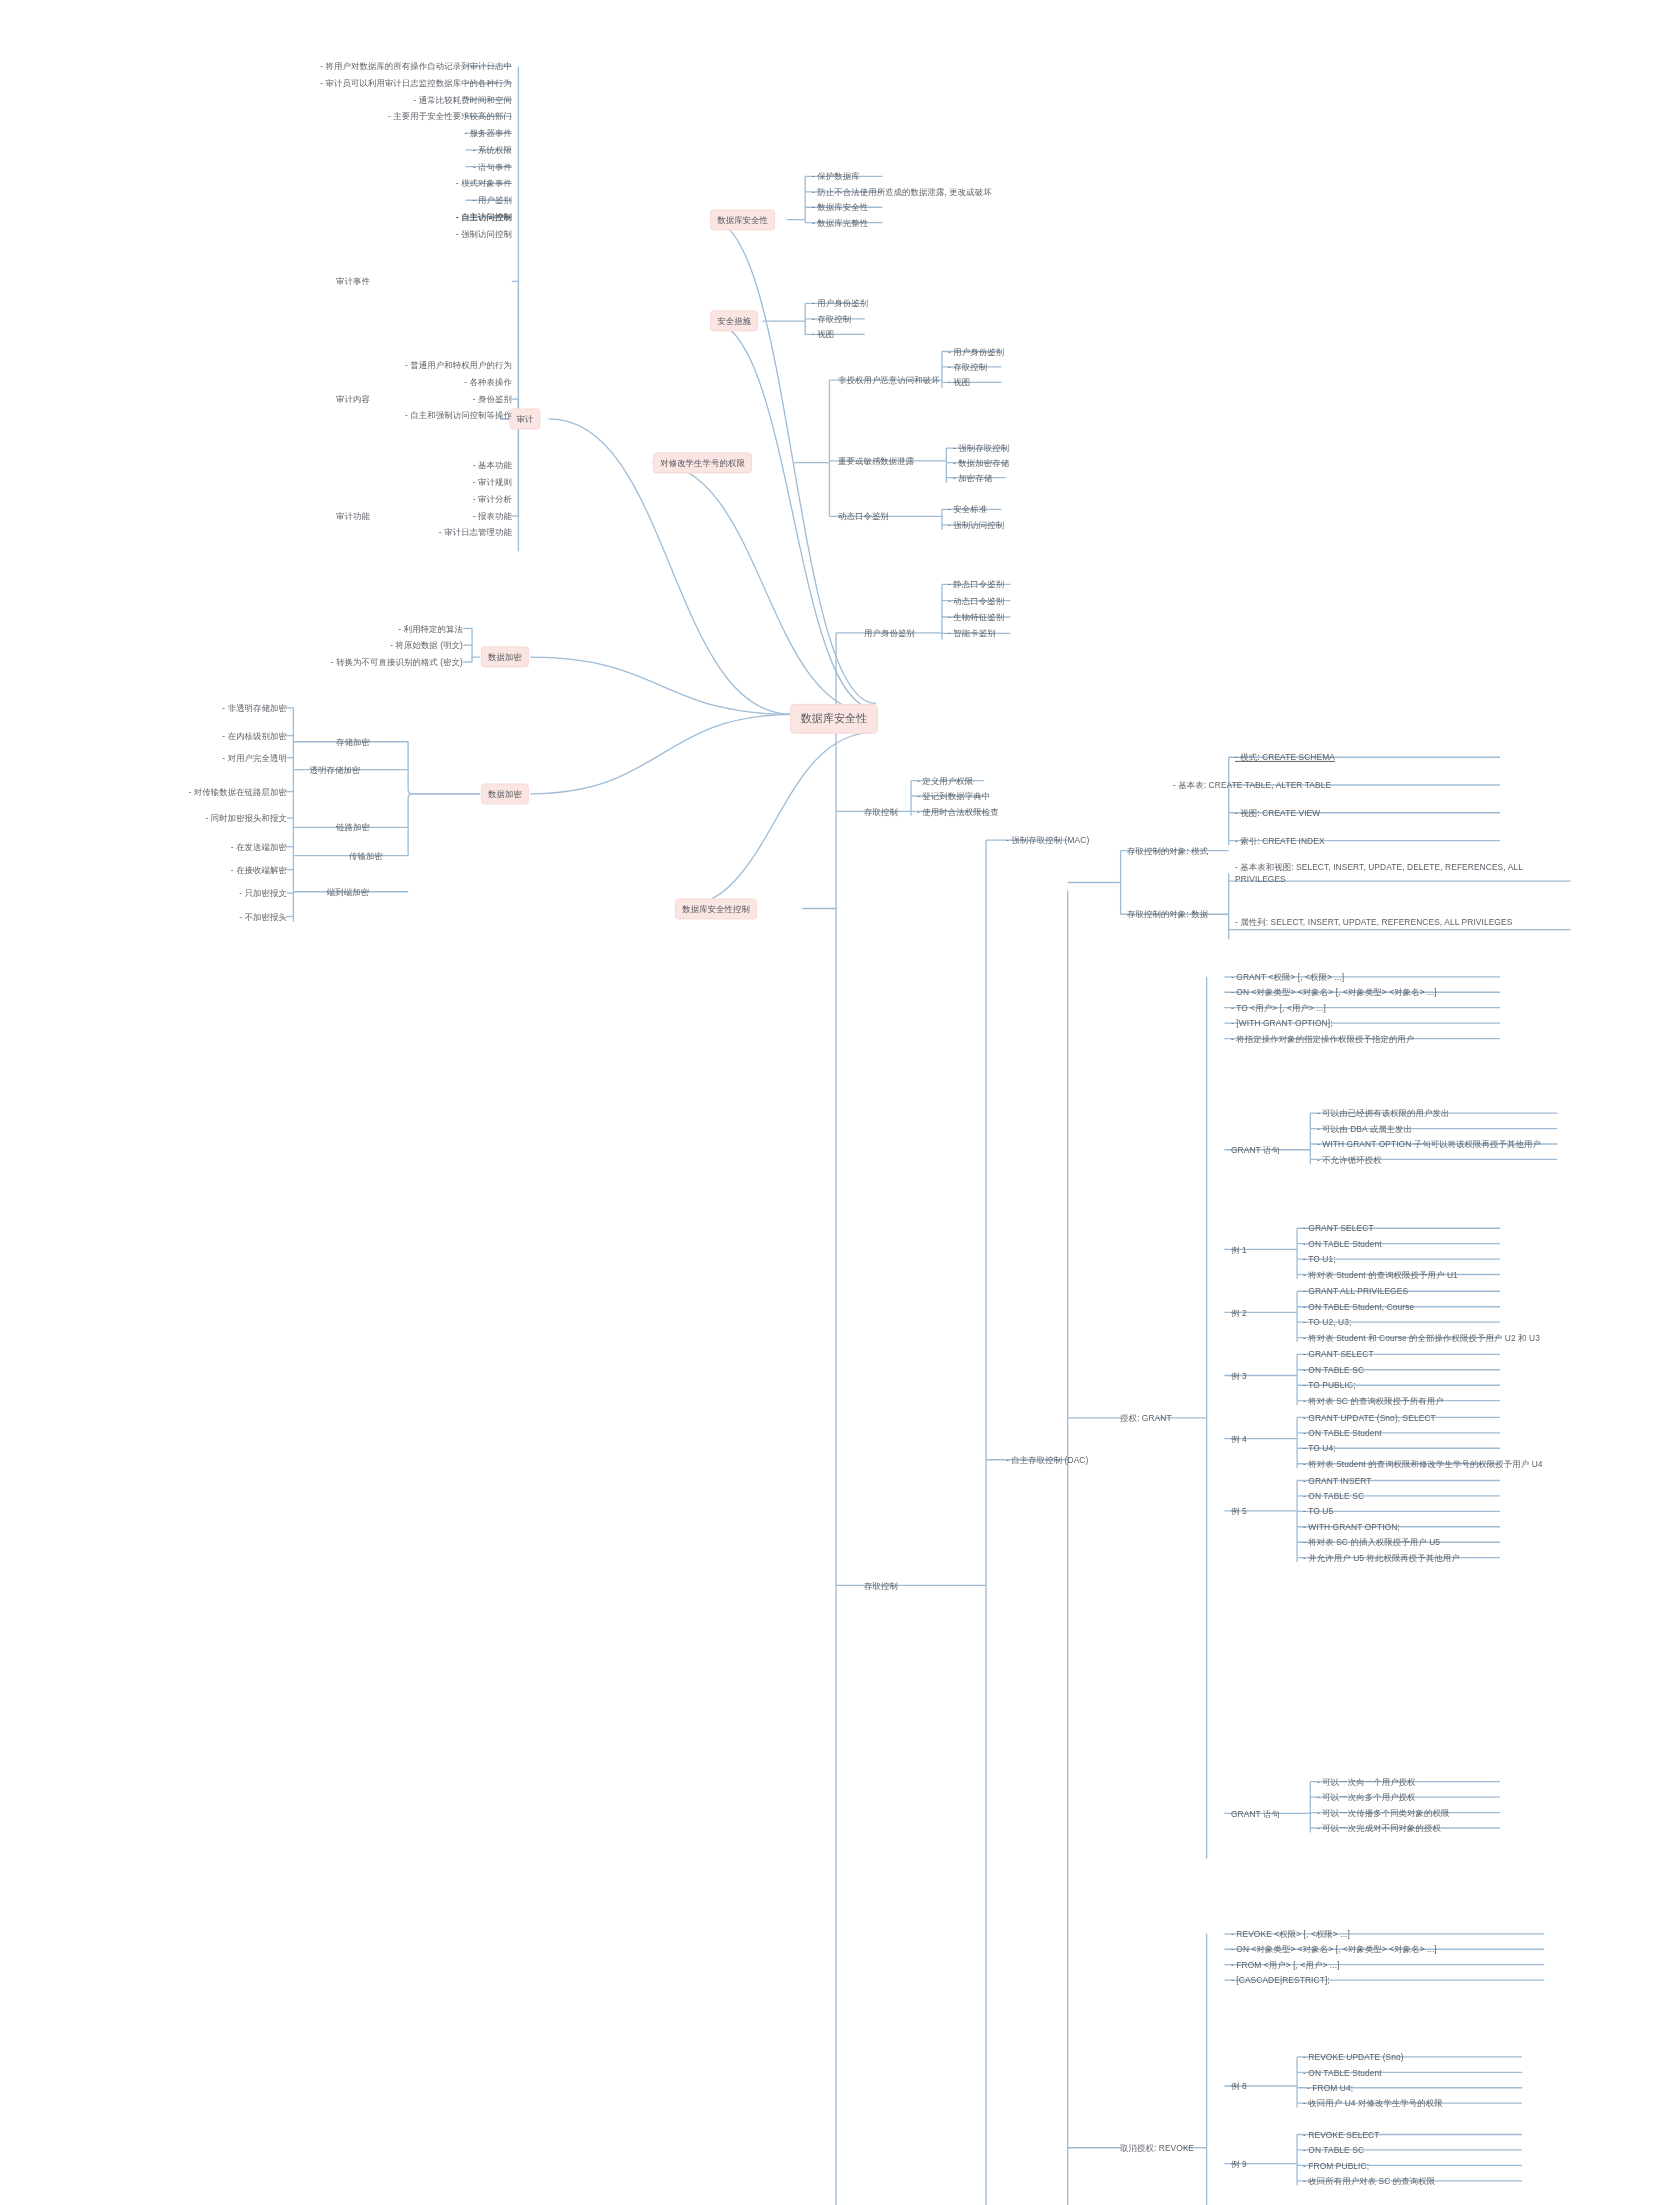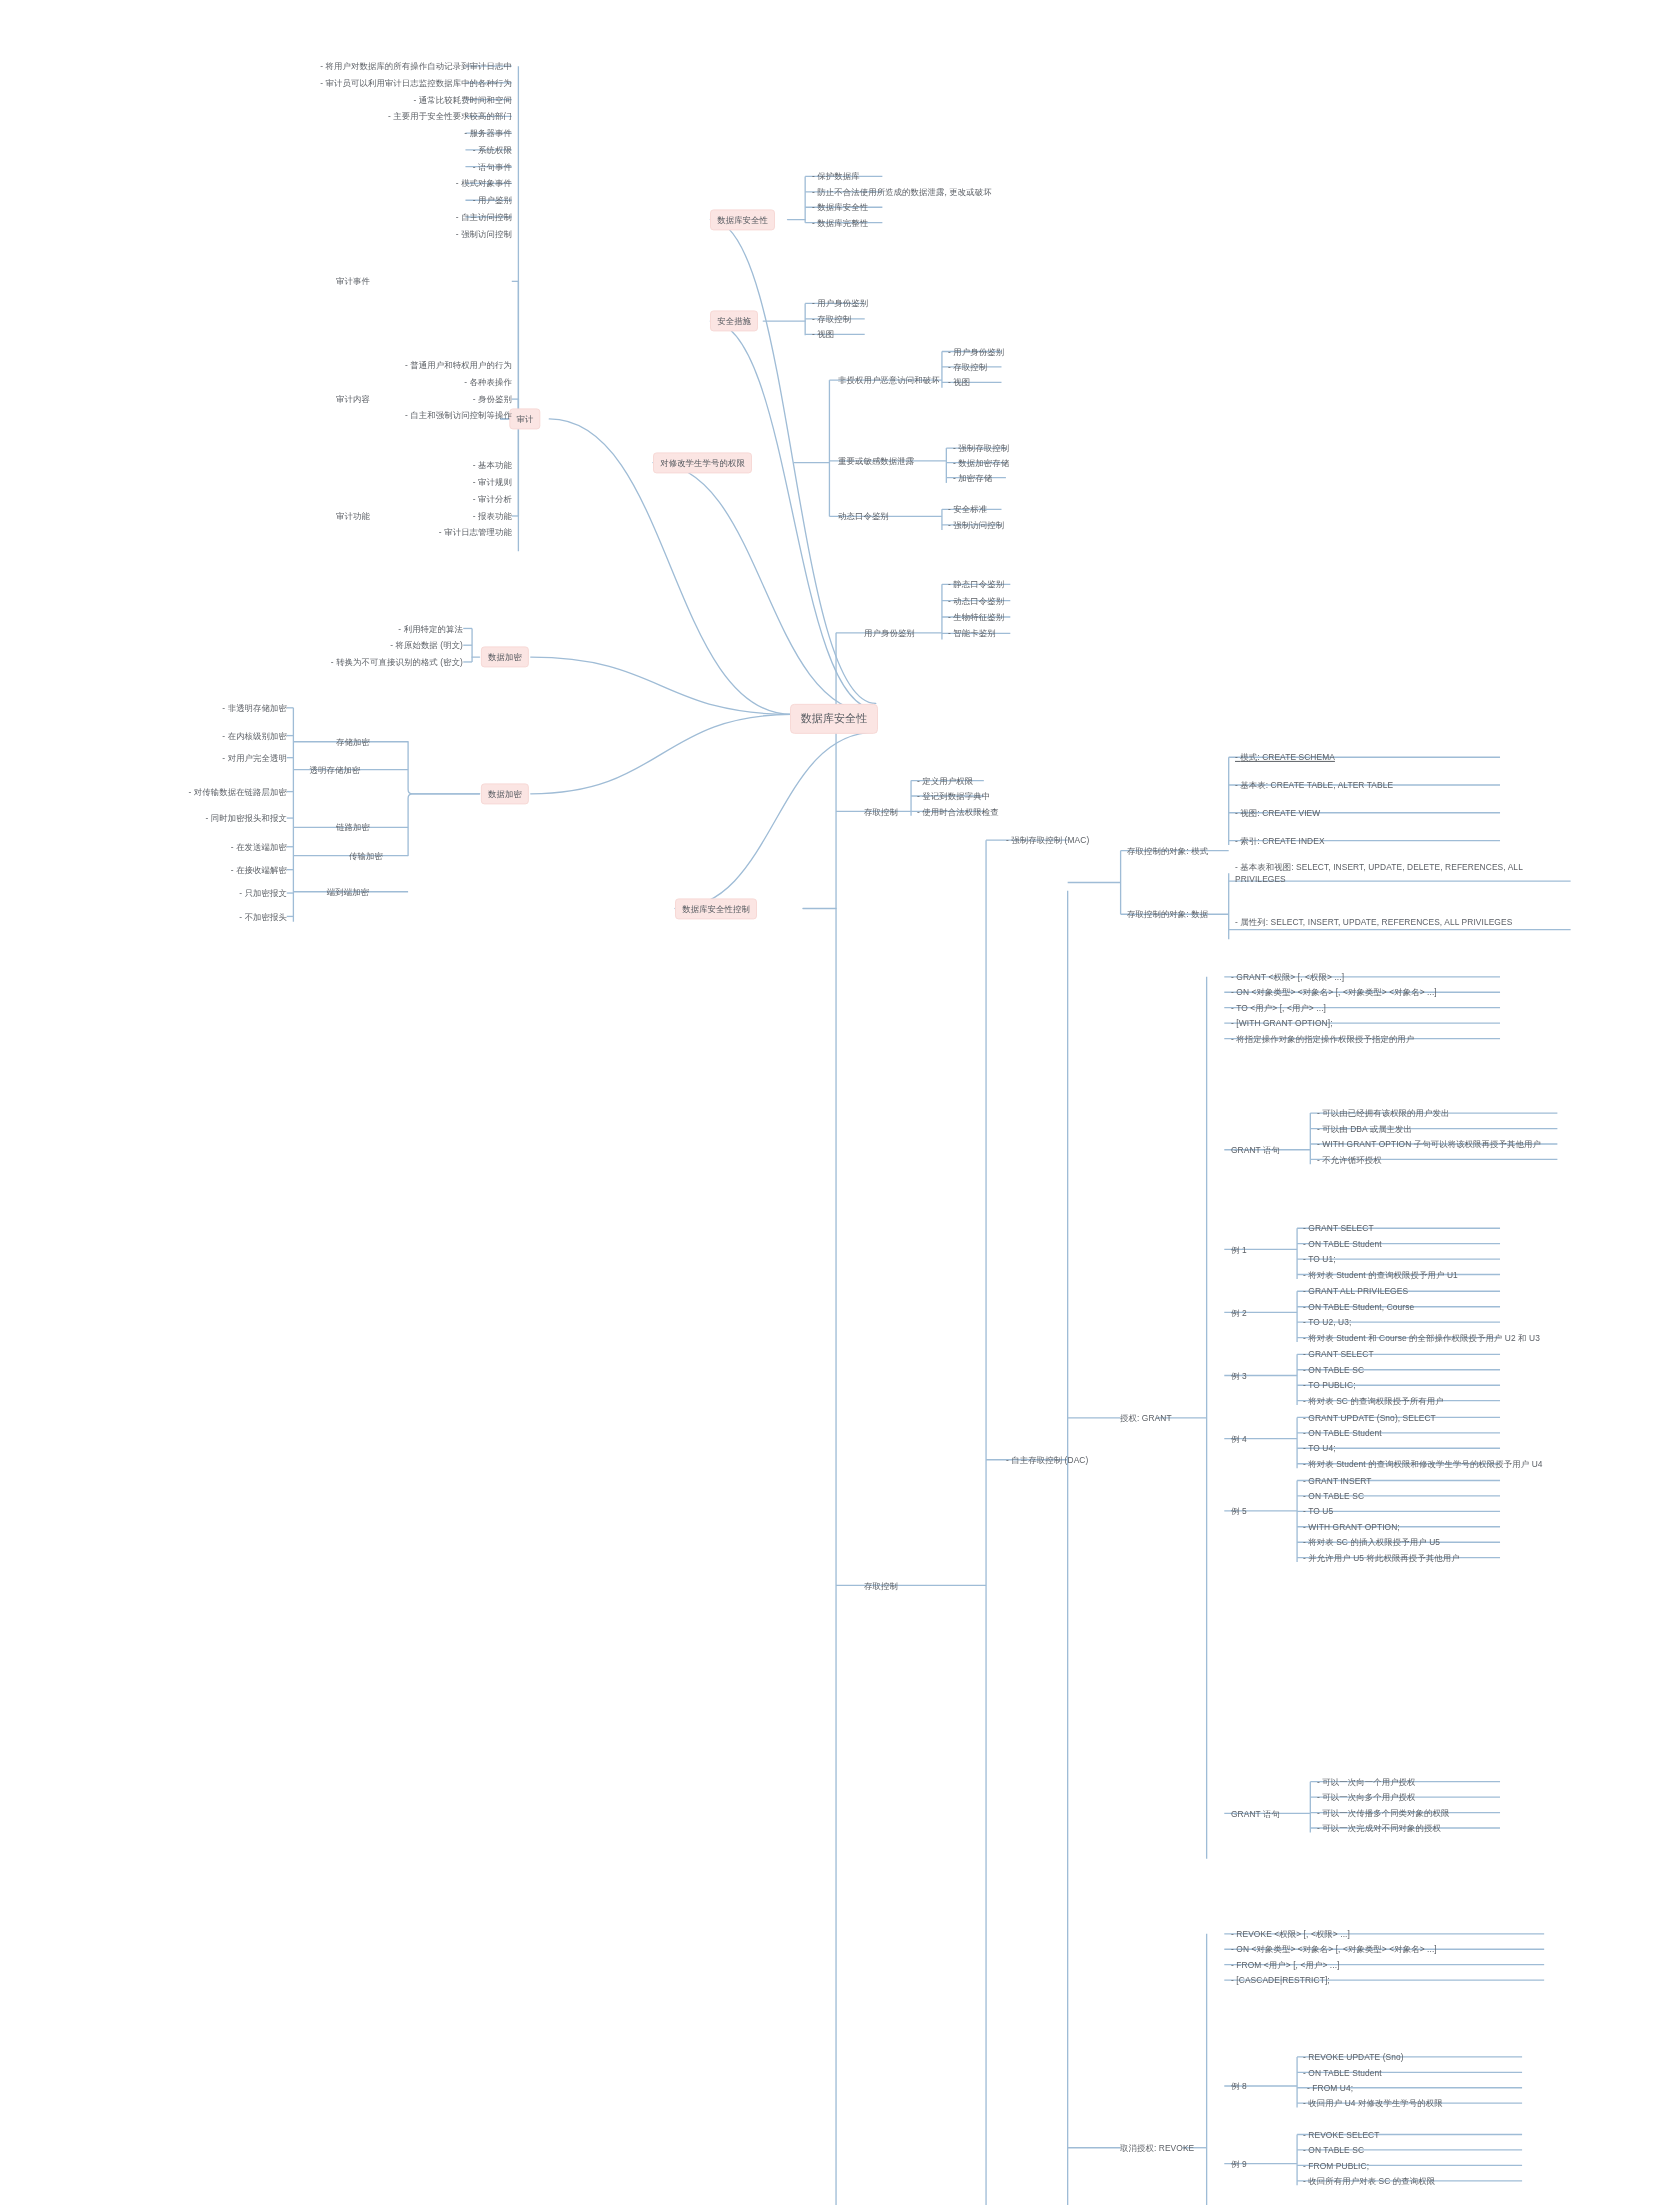--- a/index.html
+++ b/index.html
@@ -253,21 +253,21 @@
     <div class="node lvl1 rt" style="left: 525px; top: 419px; transform: translate(-50%, -50%);">审计</div>
     <div class="node leaf rtr" style="left: 512px; top: 66px;">将用户对数据库的所有操作自动记录到审计日志中</div>
     <div class="node leaf rtr" style="left: 512px; top: 83px;">审计员可以利用审计日志监控数据库中的各种行为</div>
     <div class="node leaf rtr" style="left: 512px; top: 100px;">通常比较耗费时间和空间</div>
     <div class="node leaf rtr" style="left: 512px; top: 116px;">主要用于安全性要求较高的部门</div>
     <div class="node leaf rtr" style="left: 512px; top: 133px;">服务器事件</div>
     <div class="node leaf rtr" style="left: 512px; top: 150px;">系统权限</div>
     <div class="node leaf rtr" style="left: 512px; top: 167px;">语句事件</div>
     <div class="node leaf rtr" style="left: 512px; top: 183px;">模式对象事件</div>
     <div class="node leaf rtr" style="left: 512px; top: 200px;">用户鉴别</div>
-    <div class="node leaf rtr" style="left: 512px; top: 217px;">自主访问控制</div>
+    <div class="node leaf rtr" style="left: 512px; top: 217px; font-weight: bold;">自主访问控制</div>
     <div class="node leaf rtr" style="left: 512px; top: 234px;">强制访问控制</div>
     <div class="node branch rt" style="left: 353px; top: 281px; transform: translate(-50%, -50%);">审计事件</div>
     <div class="node leaf rtr" style="left: 512px; top: 365px;">普通用户和特权用户的行为</div>
     <div class="node leaf rtr" style="left: 512px; top: 382px;">各种表操作</div>
     <div class="node leaf rtr" style="left: 512px; top: 399px;">身份鉴别</div>
     <div class="node leaf rtr" style="left: 512px; top: 415px;">自主和强制访问控制等操作</div>
     <div class="node branch rt" style="left: 353px; top: 399px; transform: translate(-50%, -50%);">审计内容</div>
     <div class="node leaf rtr" style="left: 512px; top: 465px;">基本功能</div>
     <div class="node leaf rtr" style="left: 512px; top: 482px;">审计规则</div>
     <div class="node leaf rtr" style="left: 512px; top: 499px;">审计分析</div>
@@ -322,21 +322,21 @@
     <div class="node leaf rt" style="left: 948px; top: 633px;">智能卡鉴别</div>
     <div class="node branch rt" style="left: 864px; top: 812px; transform: translate(0px, -50%);">存取控制</div>
     <div class="node leaf rt" style="left: 917px; top: 781px;">定义用户权限</div>
     <div class="node leaf rt" style="left: 917px; top: 796px;">登记到数据字典中</div>
     <div class="node leaf rt" style="left: 917px; top: 812px;">使用时合法权限检查</div>
     <div class="node branch rt" style="left: 864px; top: 1586px; transform: translate(0px, -50%);">存取控制</div>
     <div class="node leaf rt" style="left: 1006px; top: 840px;">强制存取控制 (MAC)</div>
     <div class="node leaf rt" style="left: 1006px; top: 1460px;">自主存取控制 (DAC)</div>
     <div class="node branch rt" style="left: 1127px; top: 851px; transform: translate(0px, -50%);">存取控制的对象: 模式</div>
     <div class="node leaf rt" style="left: 1235px; top: 757px; text-decoration: underline;">模式: CREATE SCHEMA</div>
-    <div class="node leaf rt" style="left: 1235px; top: 785px;">基本表: CREATE TABLE, ALTER TABLE</div>
+    <div class="node leaf rt" style="left: 1173px; top: 785px;">基本表: CREATE TABLE, ALTER TABLE</div>
     <div class="node leaf rt" style="left: 1235px; top: 813px;">视图: CREATE VIEW</div>
     <div class="node leaf rt" style="left: 1235px; top: 841px;">索引: CREATE INDEX</div>
     <div class="node branch rt" style="left: 1127px; top: 914px; transform: translate(0px, -50%);">存取控制的对象: 数据</div>
     <div class="node leaf rt wrap" style="left: 1235px; top: 873px; width: 335px;">基本表和视图: SELECT, INSERT, UPDATE, DELETE, REFERENCES, ALL PRIVILEGES</div>
     <div class="node leaf rt wrap" style="left: 1235px; top: 922px; width: 335px;">属性列: SELECT, INSERT, UPDATE, REFERENCES, ALL PRIVILEGES</div>
     <div class="node branch rt" style="left: 1120px; top: 1418px; transform: translate(0px, -50%);">授权: GRANT</div>
     <div class="node leaf rt" style="left: 1231px; top: 977px;">GRANT &lt;权限&gt; [, &lt;权限&gt; ...]</div>
     <div class="node leaf rt" style="left: 1231px; top: 992px;">ON &lt;对象类型&gt; &lt;对象名&gt; [, &lt;对象类型&gt; &lt;对象名&gt; ...]</div>
     <div class="node leaf rt" style="left: 1231px; top: 1008px;">TO &lt;用户&gt; [, &lt;用户&gt; ...]</div>
     <div class="node leaf rt" style="left: 1231px; top: 1023px;">[WITH GRANT OPTION];</div>

